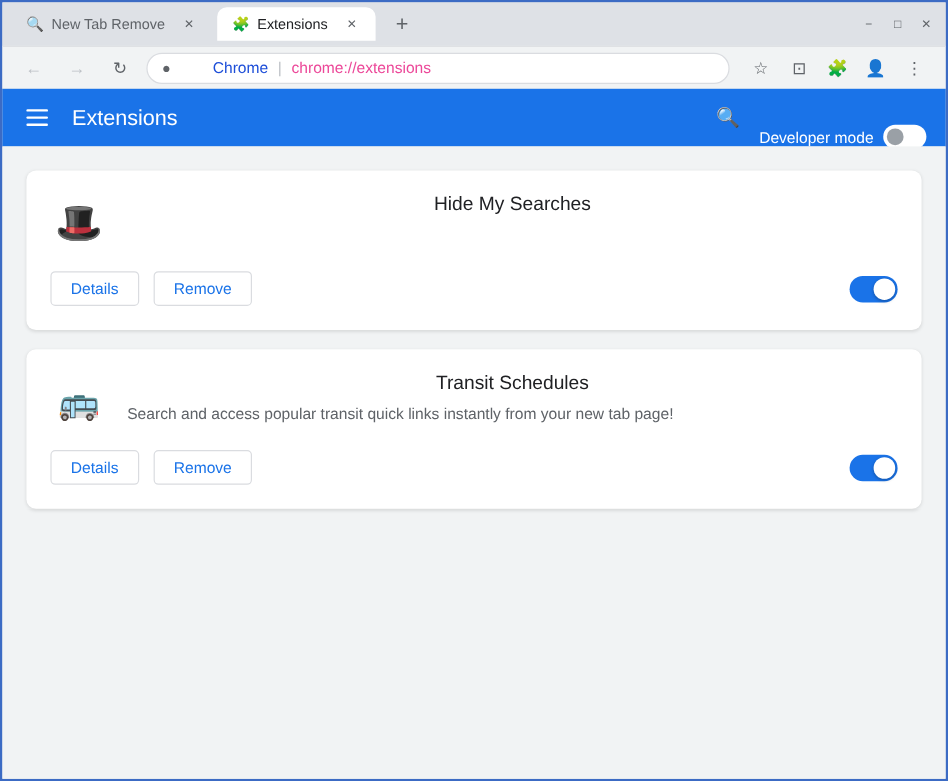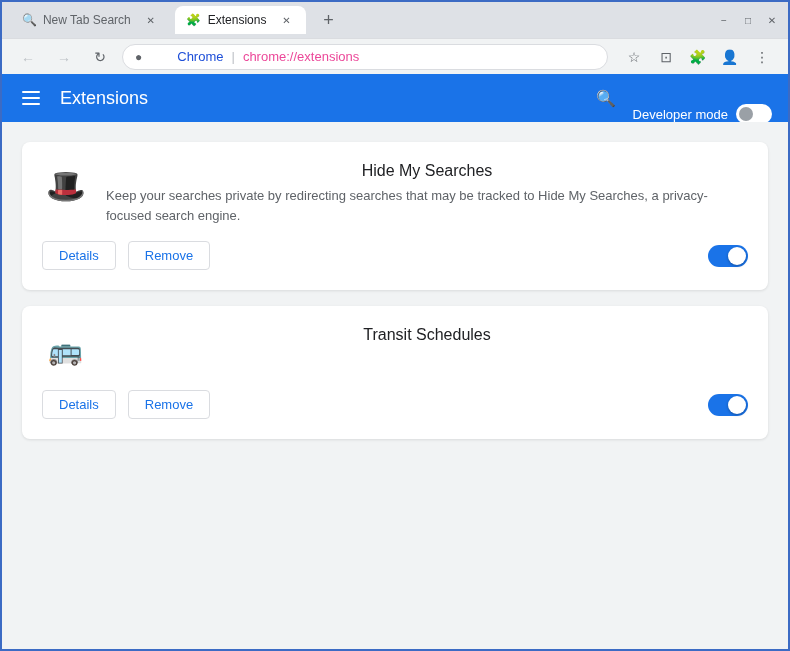--- a/index.html
+++ b/index.html
@@ -60,21 +60,21 @@
   </style>
 </head>
 <body>
 
 <div class="browser-frame">
 
   <div class="title-bar">
 
     <div class="tab">
       <span class="tab-icon">🔍</span>
-      <span>New Tab Search</span>
+      <span>New Tab Remove</span>
       <span class="tab-close">✕</span>
     </div>
 
     <div class="tab active">
       <span class="tab-icon">🧩</span>
       <span>Extensions</span>
       <span class="tab-close">✕</span>
     </div>
     <div class="new-tab-btn">+</div>
     <div class="window-controls">
@@ -118,37 +118,37 @@
     </div>
   </div>
 
   <div class="ext-content">
 
     <div class="ext-card">
       <div class="ext-card-header">
         <div class="ext-card-icon">🎩</div>
         <div class="ext-card-info">
           <div class="ext-card-name">Hide My Searches</div>
-          <div class="ext-card-desc">Keep your searches private by redirecting searches that may be tracked to Hide My Searches, a privacy-focused search engine.</div>
         </div>
       </div>
       <div class="ext-card-footer">
         <button class="ext-btn">Details</button>
         <button class="ext-btn">Remove</button>
         <div class="ext-toggle-container">
           <div class="card-toggle on"></div>
         </div>
       </div>
     </div>
 
     <div class="ext-card">
       <div class="ext-card-header">
         <div class="ext-card-icon" style="font-size:28px;">🚌</div>
         <div class="ext-card-info">
           <div class="ext-card-name">Transit Schedules</div>
+          <div class="ext-card-desc">Search and access popular transit quick links instantly from your new tab page!</div>
         </div>
       </div>
       <div class="ext-card-footer">
         <button class="ext-btn">Details</button>
         <button class="ext-btn">Remove</button>
         <div class="ext-toggle-container">
           <div class="card-toggle on"></div>
         </div>
       </div>
     </div>

